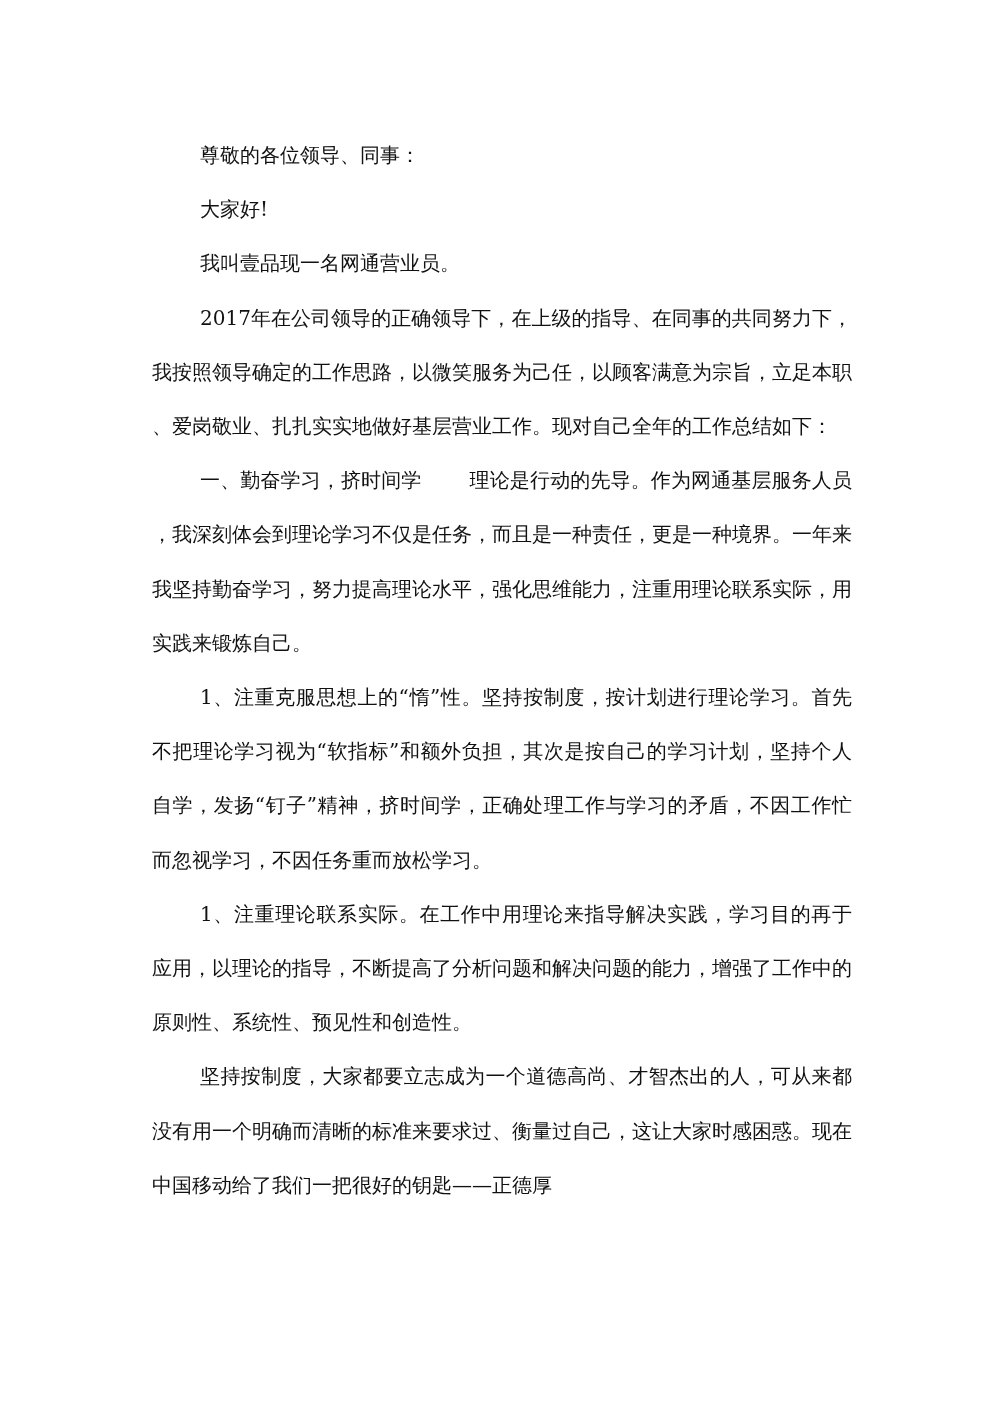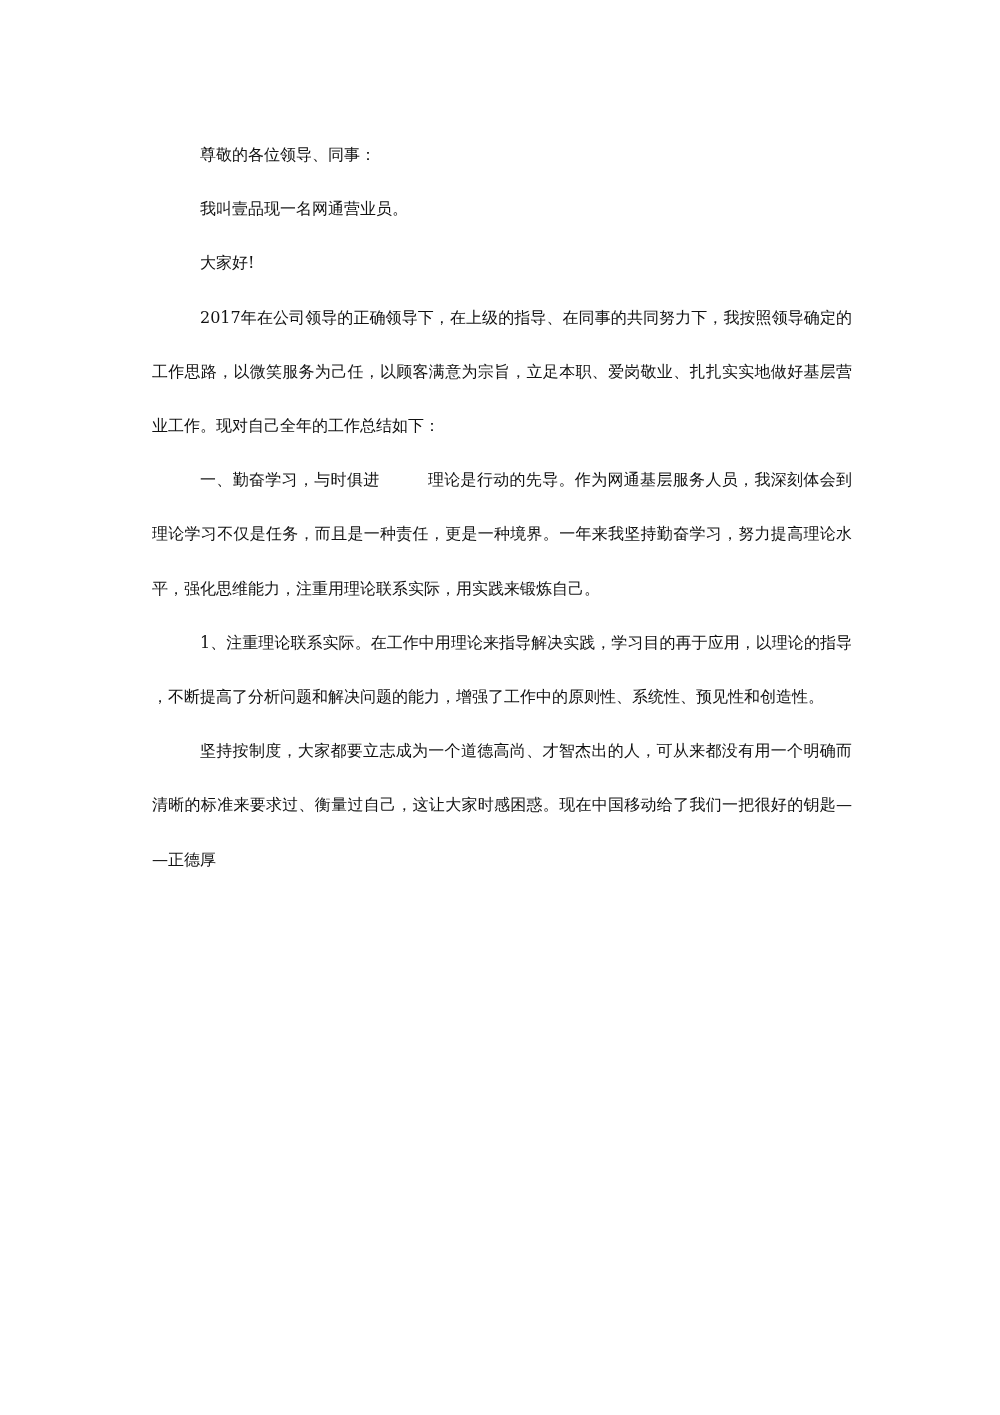--- a/index.html
+++ b/index.html
@@ -13,21 +13,21 @@
       position: relative;
       overflow: hidden;
     }
     .page {
       position: absolute;
       left: 152px;
       top: 128px;
       width: 700px;
       color: #111111;
       font-family: "DejaVu Serif", "Liberation Serif", serif;
-      font-size: 16px;
+      font-size: 20px;
       line-height: 54.2px;
       letter-spacing: 0px;
     }
     .para {
       margin: 0;
       padding: 0;
       text-indent: 48px;
       text-align: justify;
       text-justify: inter-character;
       word-break: break-all;
@@ -36,19 +36,20 @@
     .gap {
       display: inline-block;
       width: 48px;
     }
   </style>
 </head>
 <body>
 
 <div class="page">
   <p class="para">尊敬的各位领导、同事：</p>
+  <p class="para">大家好!</p>
   <p class="para">我叫壹品现一名网通营业员。</p>
-  <p class="para">大家好!</p>
   <p class="para">2017年在公司领导的正确领导下，在上级的指导、在同事的共同努力下，我按照领导确定的工作思路，以微笑服务为己任，以顾客满意为宗旨，立足本职、爱岗敬业、扎扎实实地做好基层营业工作。现对自己全年的工作总结如下：</p>
-  <p class="para"><span>一、勤奋学习，与时俱进</span><span class="gap"></span><span>理论是行动的先导。作为网通基层服务人员，我深刻体会到理论学习不仅是任务，而且是一种责任，更是一种境界。一年来我坚持勤奋学习，努力提高理论水平，强化思维能力，注重用理论联系实际，用实践来锻炼自己。</span></p>
+  <p class="para"><span>一、勤奋学习，挤时间学</span><span class="gap"></span><span>理论是行动的先导。作为网通基层服务人员，我深刻体会到理论学习不仅是任务，而且是一种责任，更是一种境界。一年来我坚持勤奋学习，努力提高理论水平，强化思维能力，注重用理论联系实际，用实践来锻炼自己。</span></p>
+  <p class="para">1、注重克服思想上的“惰”性。坚持按制度，按计划进行理论学习。首先不把理论学习视为“软指标”和额外负担，其次是按自己的学习计划，坚持个人自学，发扬“钉子”精神，挤时间学，正确处理工作与学习的矛盾，不因工作忙而忽视学习，不因任务重而放松学习。</p>
   <p class="para">1、注重理论联系实际。在工作中用理论来指导解决实践，学习目的再于应用，以理论的指导，不断提高了分析问题和解决问题的能力，增强了工作中的原则性、系统性、预见性和创造性。</p>
   <p class="para">坚持按制度，大家都要立志成为一个道德高尚、才智杰出的人，可从来都没有用一个明确而清晰的标准来要求过、衡量过自己，这让大家时感困惑。现在中国移动给了我们一把很好的钥匙——正德厚</p>
 </div>
 
 </body></html>

